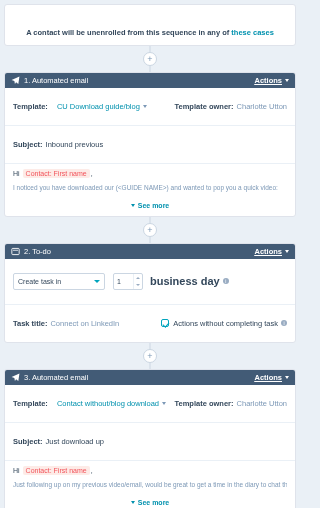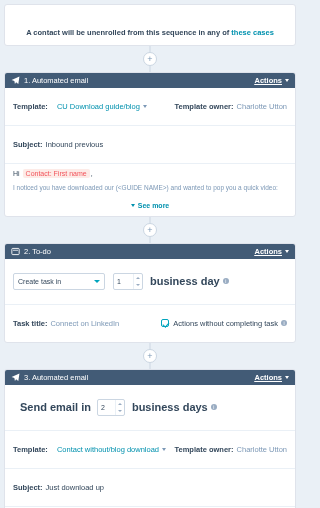--- a/index.html
+++ b/index.html
@@ -364,36 +364,20 @@
             <path d="M15 1L1 7l5 2 1 5 2-3 4 3z" fill="#ffffff"></path>
           </svg>
       </span>
       <span class="hdr-title">3. Automated email</span>
       <span class="actions">
         <span class="lbl">Actions</span>
         <span class="caret"></span>
       </span>
     </div>
 
-    <div class="row divided">
-      <span class="unit plain">Send email in</span>
-      <div class="stepper narrow">
-        <span class="num">2</span>
-        <span class="arrows">
-          <div>
-              <i class="arr-up"></i>
-            </div>
-          <div>
-              <i class="arr-dn"></i>
-            </div>
-        </span>
-      </div>
-      <span class="unit">business days</span>
-      <i class="info-i">i</i>
-    </div>
 
     <div class="row divided">
       <span class="lbl-b">Template:</span>
       <span class="val-link">Contact without/blog download</span>
       <span class="mini-caret"></span>
       <span class="spacer"></span>
       <span class="lbl-b">Template owner:</span>
       <span class="val-muted">Charlotte Utton</span>
     </div>
 

